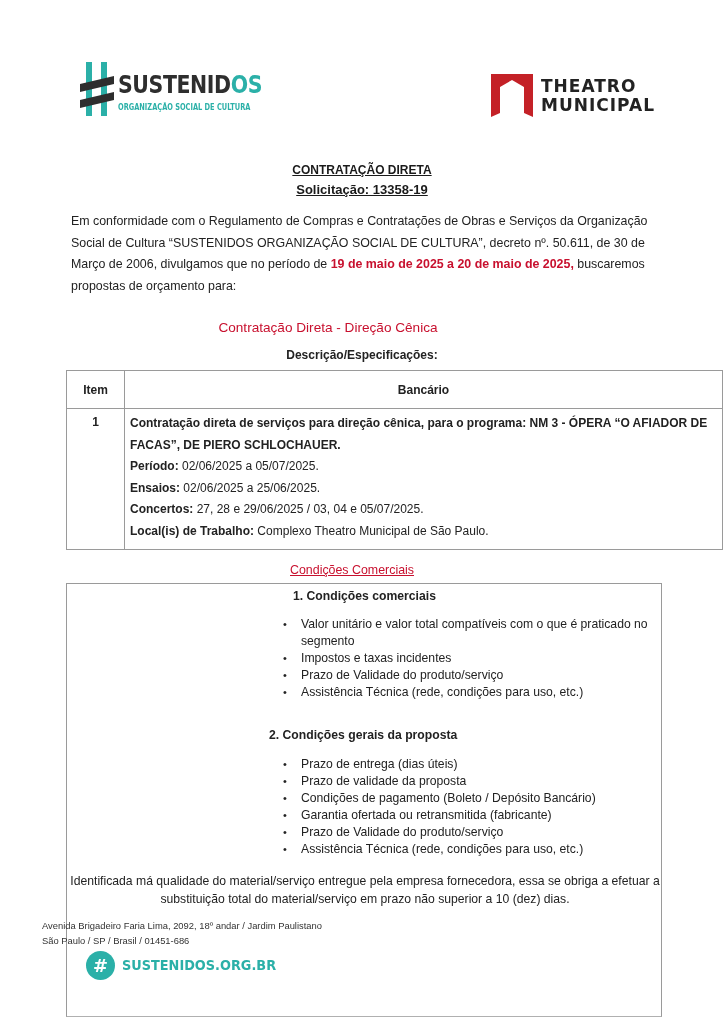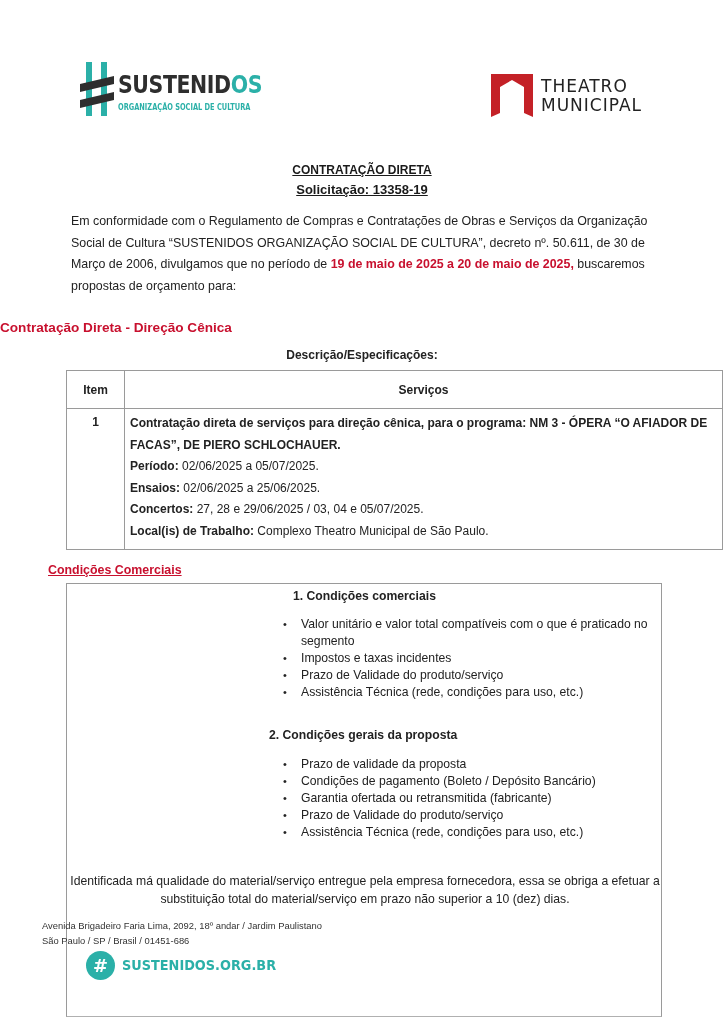--- a/index.html
+++ b/index.html
@@ -8,33 +8,33 @@
 
   
   .logo-sustenidos { position: absolute; left: 80px; top: 62px; height: 56px; width: 180px; }
   .logo-sustenidos .hash { position: absolute; left: 0; top: 0; width: 34px; height: 54px; }
   .logo-sustenidos .word { position: absolute; left: 38px; top: 8px; font-family: "DejaVu Sans", sans-serif; font-weight: bold; font-size: 25px; letter-spacing: -0.5px; color: #2e2e2e; transform: scaleX(0.82); transform-origin: left top; white-space: nowrap; }
   .logo-sustenidos .word .teal { color: #2bb0a8; }
   .logo-sustenidos .sub { position: absolute; left: 38px; top: 40px; font-family: "DejaVu Sans", sans-serif; font-weight: bold; font-size: 8.5px; color: #2bb0a8; transform: scaleX(0.78); transform-origin: left top; white-space: nowrap; }
 
   .logo-theatro { position: absolute; left: 491px; top: 74px; width: 170px; height: 44px; }
   .logo-theatro .arch { position: absolute; left: 0; top: 0; width: 42px; height: 43px; }
-  .logo-theatro .t1, .logo-theatro .t2 { position: absolute; left: 50px; font-family: "DejaVu Sans", sans-serif; font-weight: normal; font-size: 17px; color: #222; letter-spacing: 1px; white-space: nowrap; }
+  .logo-theatro .t1, .logo-theatro .t2 { position: absolute; left: 50px; font-family: "DejaVu Sans", sans-serif; font-weight: bold; font-size: 17px; color: #222; letter-spacing: 1px; white-space: nowrap; }
   .logo-theatro .t1 { top: 2px; }
   .logo-theatro .t2 { top: 21px; }
 
   
   .title { position: absolute; left: 0; width: 724px; text-align: center; font-weight: bold; text-decoration: underline; color: #1a1a1a; }
   .title1 { top: 163px; font-size: 12px; }
   .title2 { top: 182px; font-size: 13px; }
 
   .intro { position: absolute; left: 71px; top: 211px; width: 585px; font-size: 12.4px; line-height: 21.5px; color: #222; }
   .intro .red { color: #c8102e; font-weight: bold; }
 
-  .section-heading { position: absolute; left: 0; width: 656px; color: #c8102e; font-weight: bold; font-size: 13.6px; }
+  .section-heading { position: absolute; left: 0; width: 656px; text-align: center; color: #c8102e; font-weight: normal; font-size: 13.6px; }
   .sh1 { top: 320px; }
   .desc-label { position: absolute; left: 0; width: 724px; top: 348px; text-align: center; font-weight: bold; font-size: 12px; color: #222; }
 
   
   .spec-table { position: absolute; left: 66px; top: 370px; width: 657px; border-collapse: collapse; font-size: 12px; }
   .spec-table td, .spec-table th { border: 1px solid #9a9a9a; }
   .spec-table th { height: 38px; font-weight: bold; font-size: 12px; color: #222; }
   .spec-table th.item { width: 58px; }
   .spec-table td.num { text-align: center; vertical-align: top; font-weight: bold; padding-top: 6px; }
   .spec-table td.desc { padding: 4px 6px 6px 5px; line-height: 21.6px; color: #222; }
@@ -89,21 +89,21 @@
 
 <p class="intro"><span>Em conformidade com o Regulamento de Compras e Contratações de Obras e Serviços da Organização Social de Cultura “SUSTENIDOS ORGANIZAÇÃO SOCIAL DE CULTURA”, decreto nº. 50.611, de 30 de Março de 2006, divulgamos que no período de </span><span class="red">19 de maio de 2025 a 20 de maio de 2025,</span><span> buscaremos propostas de orçamento para:</span></p>
 
 <div class="section-heading sh1">Contratação Direta - Direção Cênica</div>
 <div class="desc-label">Descrição/Especificações:</div>
 
 <table class="spec-table">
   <tbody>
       <tr>
     <th class="item">Item</th>
-    <th>Serviços</th>
+    <th>Bancário</th>
   </tr>
   <tr>
     <td class="num">1</td>
     <td class="desc">
       <div><b>Contratação direta de serviços para direção cênica, para o programa: NM 3 - ÓPERA “O AFIADOR DE FACAS”, DE PIERO SCHLOCHAUER.</b></div>
       <div><b>Período:</b><span> 02/06/2025 a 05/07/2025.</span></div>
       <div><b>Ensaios:</b><span> 02/06/2025 a 25/06/2025.</span></div>
       <div><b>Concertos:</b><span> 27, 28 e 29/06/2025 / 03, 04 e 05/07/2025.</span></div>
       <div><b>Local(is) de Trabalho:</b><span> Complexo Theatro Municipal de São Paulo.</span></div>
     </td>
@@ -116,20 +116,21 @@
 <div class="cond-box">
   <div class="cond-title ct1">1. Condições comerciais</div>
   <ul class="cond-list cl1">
     <li>Valor unitário e valor total compatíveis com o que é praticado no segmento</li>
     <li>Impostos e taxas incidentes</li>
     <li>Prazo de Validade do produto/serviço</li>
     <li>Assistência Técnica (rede, condições para uso, etc.)</li>
   </ul>
   <div class="cond-title ct2">2. Condições gerais da proposta</div>
   <ul class="cond-list cl2">
+    <li>Prazo de entrega (dias úteis)</li>
     <li>Prazo de validade da proposta</li>
     <li>Condições de pagamento (Boleto / Depósito Bancário)</li>
     <li>Garantia ofertada ou retransmitida (fabricante)</li>
     <li>Prazo de Validade do produto/serviço</li>
     <li>Assistência Técnica (rede, condições para uso, etc.)</li>
   </ul>
   <div class="cond-note">Identificada má qualidade do material/serviço entregue pela empresa fornecedora, essa se obriga a efetuar a substituição total do material/serviço em prazo não superior a 10 (dez) dias.</div>
 </div>
 
 <div class="addr addr1">Avenida Brigadeiro Faria Lima, 2092, 18º andar / Jardim Paulistano</div>

